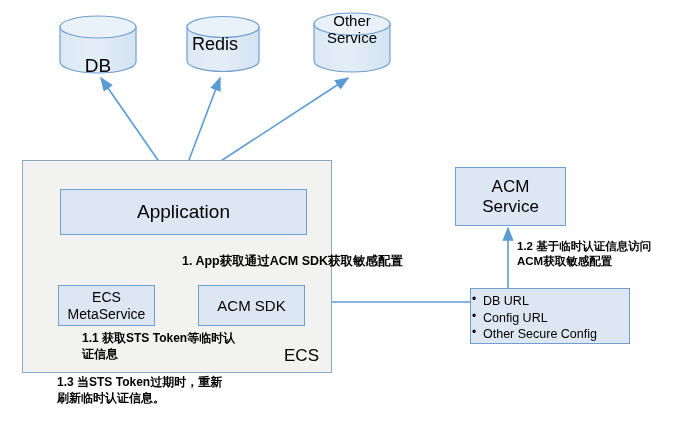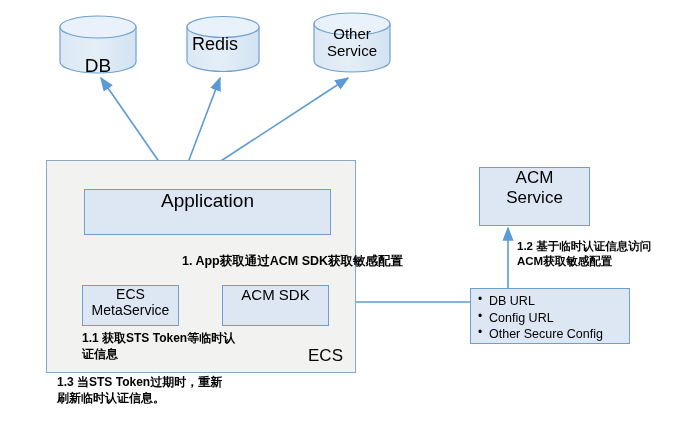--- a/index.html
+++ b/index.html
@@ -24,25 +24,25 @@
     position: absolute;
     left: 0; top: 0;
     width: 688px;
     height: 426px;
     pointer-events: none;
   }
   .node {
     position: absolute;
     box-sizing: border-box;
     display: flex;
+    align-items: center;
     justify-content: center;
     text-align: center;
     color: #000000;
     line-height: 1.15;
-    margin-left: 24px;
   }
   
   .container-ecs {
     left: 22px;
     top: 160px;
     width: 310px;
     height: 213px;
     background: #f2f2f0;
     border: 1px solid #8aa8c4;
     display: block;
@@ -96,36 +96,36 @@
     left: 0;
     width: 100%;
     text-align: center;
     color: #000;
     line-height: 1.1;
   }
   .cyl-db { left: 60px; top: 16px; width: 76px; height: 57px; margin-top: 20px; }
   .cyl-db .cyl-label { top: 20px; font-size: 19px; }
   .cyl-redis { left: 187px; top: 17px; width: 56px; height: 55px; }
   .cyl-redis .cyl-label { top: 18px; font-size: 18px; }
-  .cyl-other { left: 314px; top: 13px; width: 76px; height: 59px; }
+  .cyl-other { left: 314px; top: 0; width: 76px; height: 59px; }
   .cyl-other .cyl-label { top: 13px; font-size: 15px; }
   
   .note-box {
     position: absolute;
     left: 470px;
     top: 288px;
     width: 160px;
     height: 56px;
     background: #dce7f3;
     border: 1px solid #6f9fd0;
     box-sizing: border-box;
   }
   .note-list {
     margin: 0;
-    padding: 4px 0 0 18px;
+    padding: 4px 0 0 12px;
     list-style: none;
   }
   .note-list li {
     font-size: 12.5px;
     color: #000;
     line-height: 1.33;
     position: relative;
   }
   .note-list li::before {
     content: "•";

